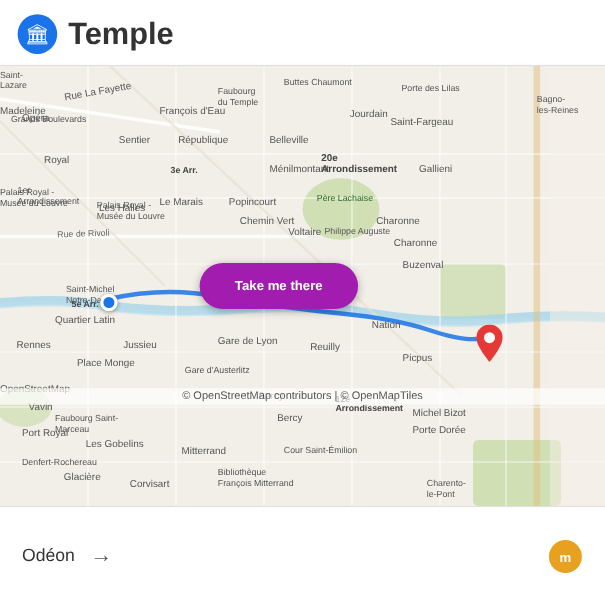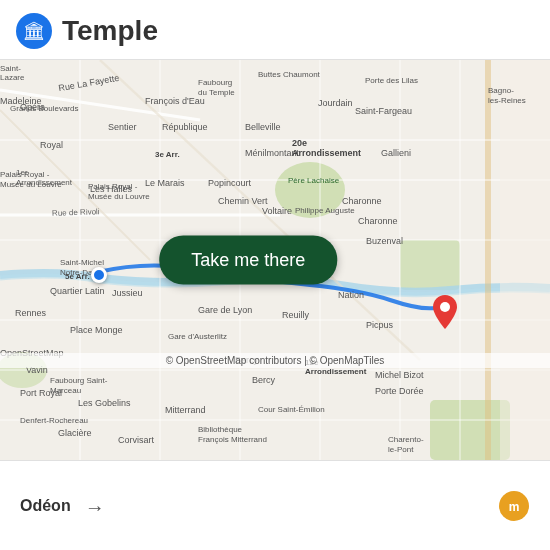--- a/index.html
+++ b/index.html
@@ -55,27 +55,27 @@
       top: 0; left: 0;
       width: 100%; height: 100%;
     }
 
     
     .take-me-there-btn {
       position: absolute;
       top: 50%;
       left: 50%;
       transform: translate(-65%, -50%);
-      background: #14532d;
+      background: #a21caf;
       color: white;
       border: none;
       border-radius: 24px;
       padding: 14px 32px;
-      font-size: 18px;
-      font-weight: 400;
+      font-size: 12px;
+      font-weight: 700;
       cursor: pointer;
       box-shadow: 0 2px 8px rgba(0,0,0,0.3);
       white-space: nowrap;
       z-index: 10;
     }
 
     
     .origin-marker {
       position: absolute;
       width: 16px;
@@ -102,21 +102,21 @@
       height: 90px;
       display: flex;
       align-items: center;
       padding: 0 20px;
       border-top: 1px solid #e0e0e0;
       gap: 8px;
     }
     .footer-origin {
       font-size: 16px;
       color: #333;
-      font-weight: 700;
+      font-weight: 400;
     }
     .footer-arrow {
       font-size: 20px;
       color: #555;
       margin: 0 6px;
     }
     .footer-dest {
       font-size: 15px;
       color: #333;
       font-weight: 500;
@@ -251,21 +251,21 @@
   <div class="map-label" style="top:136px;left:342px">Charonne</div>
   <div class="map-label" style="top:156px;left:358px">Charonne</div>
   <div class="map-label" style="top:176px;left:366px">Buzenval</div>
   <div class="map-label" style="top:4px;left:0px;font-size:8px">Saint-<br>Lazare</div>
   <div class="map-label" style="top:36px;left:0px">Madeleine</div>
   <div class="map-label district" style="top:90px;left:155px;font-size:8px">3e Arr.</div>
   <div class="map-label district" style="top:212px;left:65px;font-size:8px">5e Arr.</div>
   <div class="map-label" style="top:198px;left:60px;font-size:8px;line-height:1.3">Saint-Michel<br>Notre-Dame</div>
   <div class="map-label" style="top:226px;left:50px">Quartier Latin</div>
   <div class="map-label" style="top:248px;left:15px">Rennes</div>
-  <div class="map-label" style="top:228px;left:112px">Jussieu</div>
+  <div class="map-label" style="top:248px;left:112px">Jussieu</div>
   <div class="map-label" style="top:245px;left:198px">Gare de Lyon</div>
   <div class="map-label" style="top:250px;left:282px">Reuilly</div>
   <div class="map-label" style="top:230px;left:338px">Nation</div>
   <div class="map-label" style="top:260px;left:366px">Picpus</div>
   <div class="map-label" style="top:272px;left:168px;font-size:8px">Gare d'Austerlitz</div>
   <div class="map-label" style="top:265px;left:70px">Place Monge</div>
   <div class="map-label" style="top:288px;left:0px">OpenStreetMap</div>
   <div class="map-label" style="top:305px;left:26px">Vavin</div>
   <div class="map-label" style="top:328px;left:20px">Port Royal</div>
   <div class="map-label" style="top:316px;left:50px;font-size:8px;line-height:1.3">Faubourg Saint-<br>Marceau</div>

